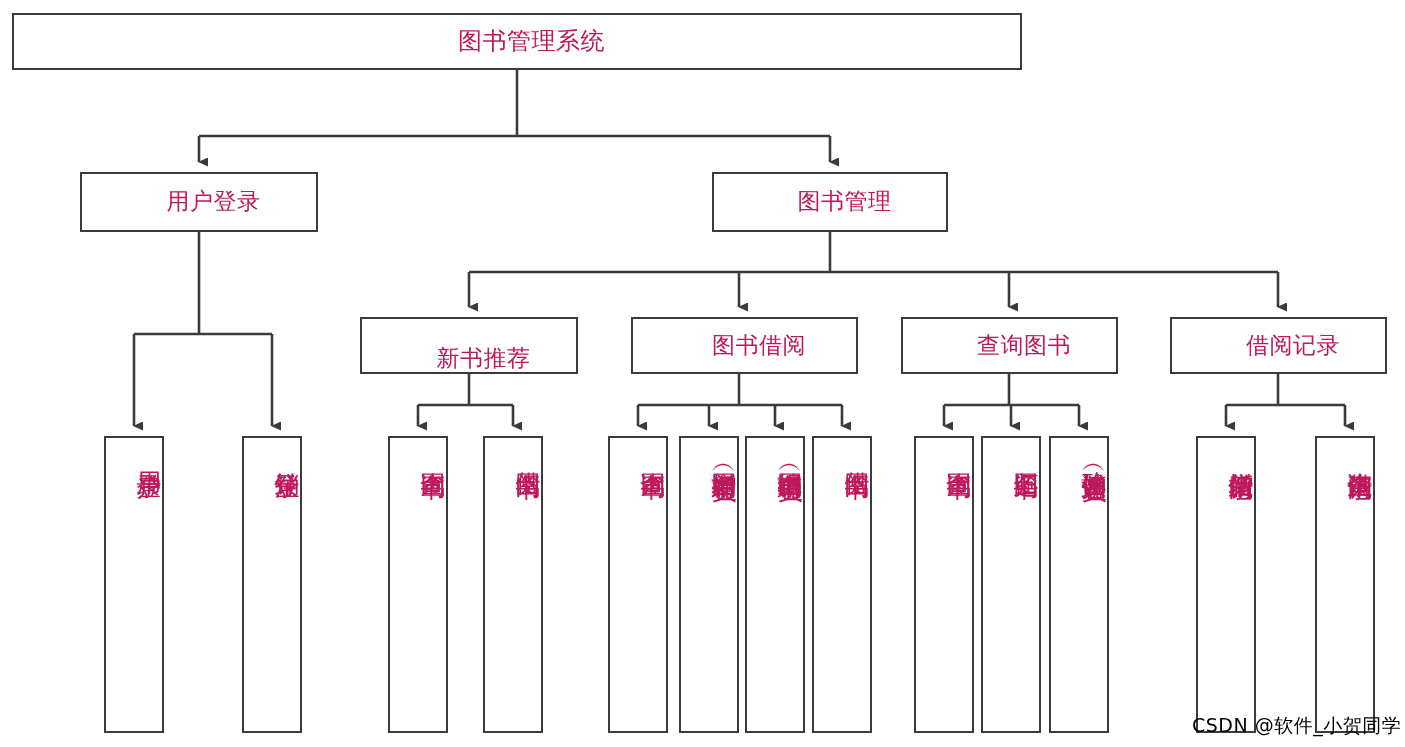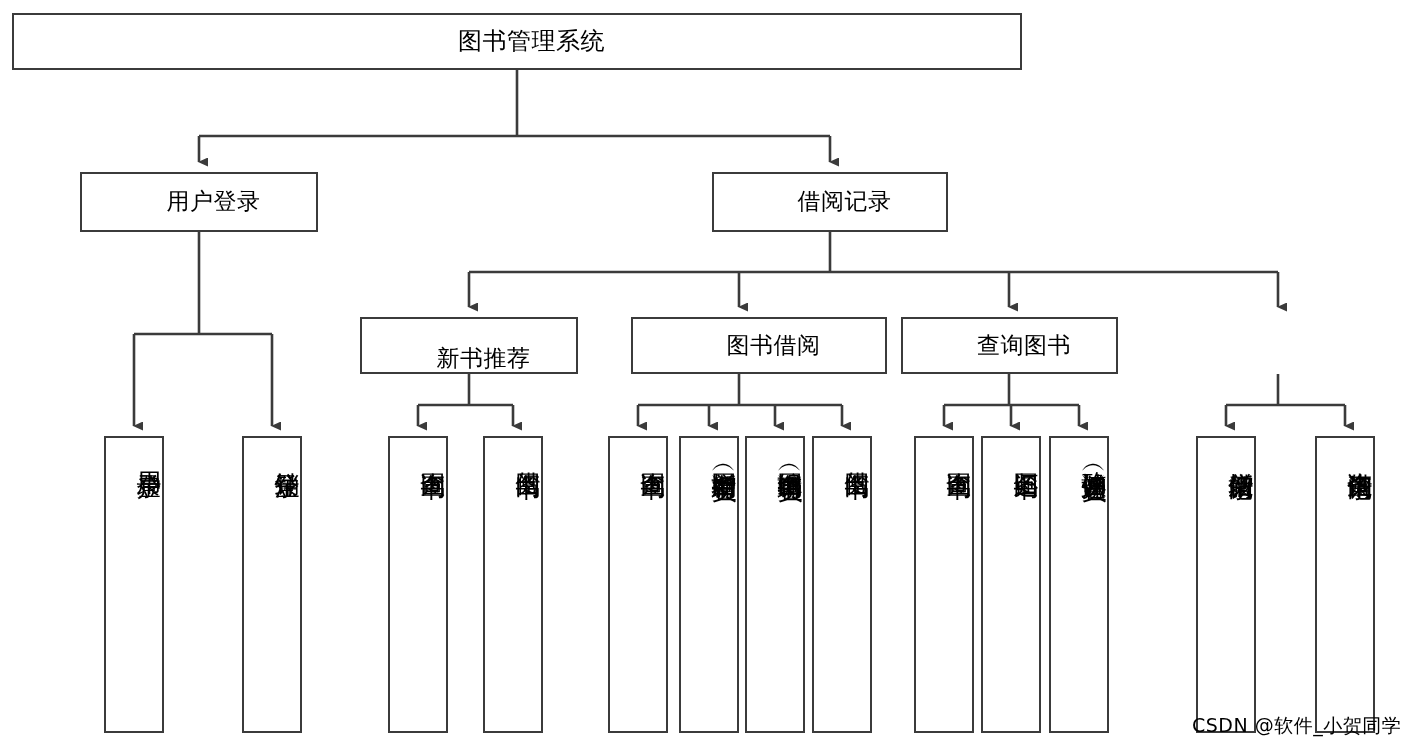--- a/index.html
+++ b/index.html
@@ -26,21 +26,21 @@
     pointer-events: none;
   }
   .node {
     position: absolute;
     box-sizing: border-box;
     border: 2px solid #3b3b3b;
     background: #ffffff;
     display: flex;
     align-items: center;
     justify-content: center;
-    color: #000000;
+    color: #be185d;
     padding-left: 29px;
   }
   .node .label {
     display: block;
     text-align: center;
     line-height: 1.18;
     letter-spacing: 0.5px;
   }
   
   .node.horiz .label {
@@ -130,35 +130,38 @@
 
   <div class="node horiz root" style="left:12px; top:13px; width:1010px; height:57px;">
     <span class="label">图书管理系统</span>
   </div>
 
   <div class="node horiz" style="left:80px; top:172px; width:238px; height:60px;">
     <span class="label">用户登录</span>
   </div>
 
   <div class="node horiz" style="left:712px; top:172px; width:236px; height:60px;">
-    <span class="label">借阅记录</span>
+    <span class="label">图书管理</span>
   </div>
 
   <div class="node horiz" style="left:360px; top:317px; width:218px; height:57px;align-items:flex-end;">
     <span class="label">新书推荐</span>
   </div>
 
-  <div class="node horiz" style="left:631px; top:317px; width:256px; height:57px;">
+  <div class="node horiz" style="left:631px; top:317px; width:227px; height:57px;">
     <span class="label">图书借阅</span>
   </div>
 
   <div class="node horiz" style="left:901px; top:317px; width:217px; height:57px;">
     <span class="label">查询图书</span>
   </div>
 
+  <div class="node horiz" style="left:1170px; top:317px; width:217px; height:57px;">
+    <span class="label">借阅记录</span>
+  </div>
 
   <div class="node vert" style="left:104px; top:436px; width:60px; height:297px;">
     <span class="label">用户登录</span>
   </div>
 
   <div class="node vert" style="left:242px; top:436px; width:60px; height:297px;">
     <span class="label">注销登录</span>
   </div>
 
   <div class="node vert" style="left:388px; top:436px; width:60px; height:297px;">

